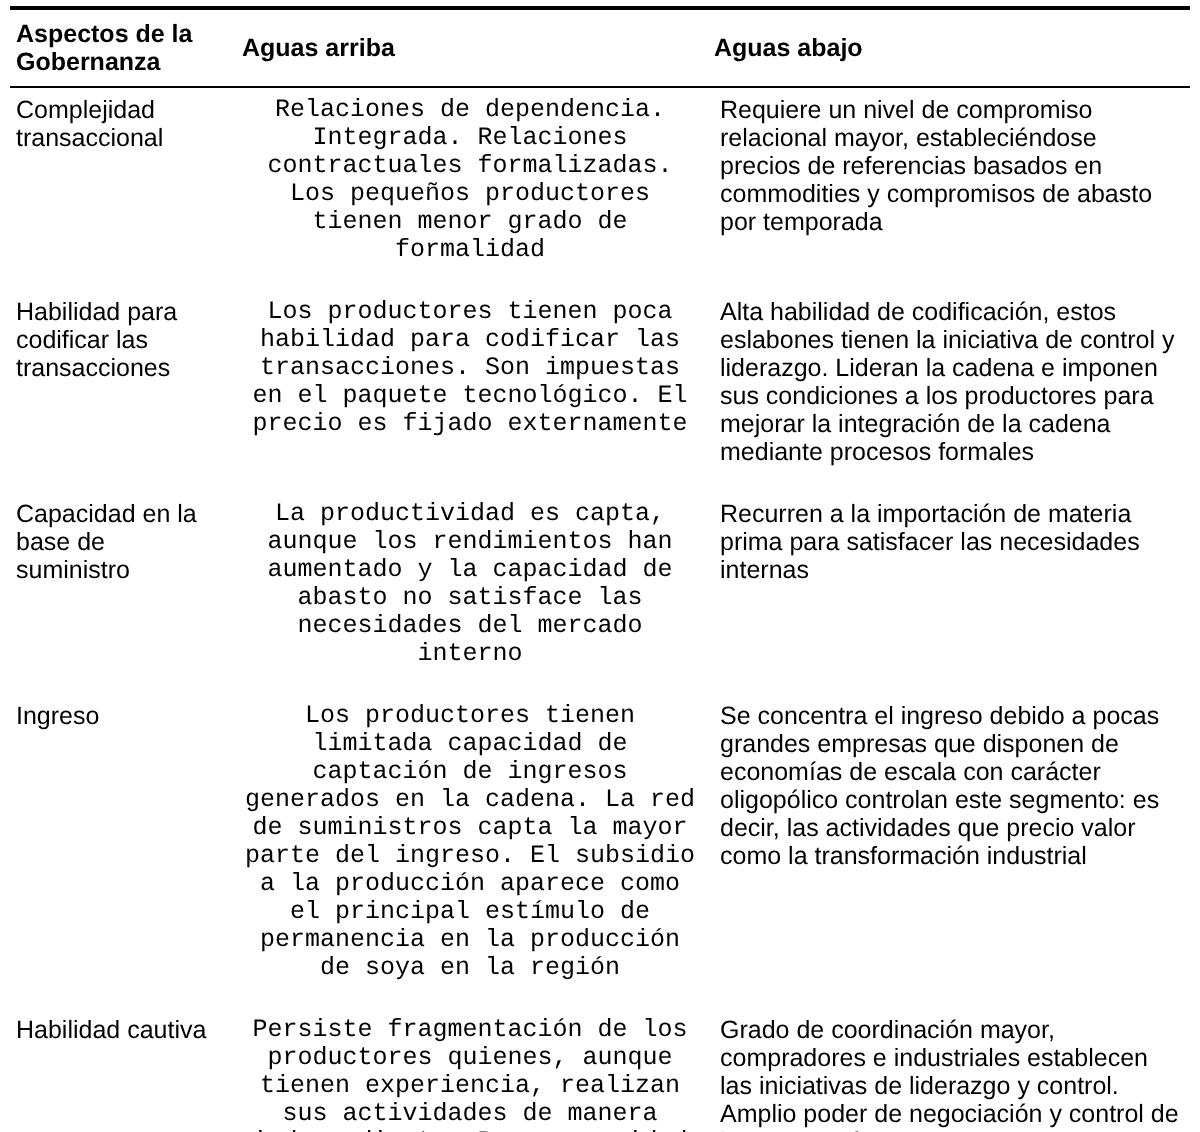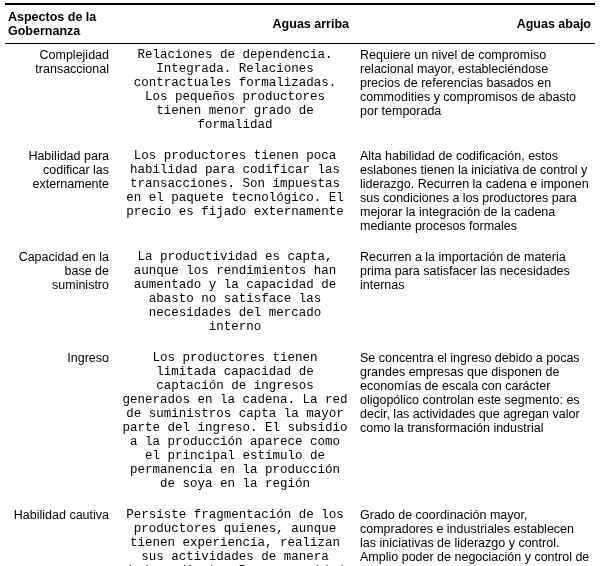--- a/index.html
+++ b/index.html
@@ -36,28 +36,28 @@
     border-bottom: 1px solid #000000;
     padding: 5px 4px;
     vertical-align: middle;
     font-size: 12.5px;
   }
   th.h-aspect {
     text-align: left;
     padding-left: 3px;
   }
   th.h-up, th.h-down {
-    text-align: right;
+    text-align: left;
   }
   tbody td {
     vertical-align: top;
     padding: 4px 4px 13px 4px;
   }
   td.cell-aspect {
-    text-align: right;
+    text-align: left;
     padding-left: 3px;
     padding-right: 8px;
   }
   td.cell-aguas-arriba {
     text-align: center;
     font-family: Liberation Mono, monospace;
   }
   td.cell-aguas-abajo {
     text-align: left;
     padding-left: 7px;
@@ -81,33 +81,33 @@
         <th class="h-down">Aguas abajo</th>
       </tr>
     </thead>
     <tbody>
       <tr>
         <td class="cell-aspect">Complejidad transaccional</td>
         <td class="cell-aguas-arriba">Relaciones de dependencia. Integrada. Relaciones contractuales formalizadas. Los pequeños productores tienen menor grado de formalidad</td>
         <td class="cell-aguas-abajo">Requiere un nivel de compromiso relacional mayor, estableciéndose precios de referencias basados en commodities y compromisos de abasto por temporada</td>
       </tr>
       <tr>
-        <td class="cell-aspect">Habilidad para codificar las externamente</td>
+        <td class="cell-aspect">Habilidad para codificar las transacciones</td>
         <td class="cell-aguas-arriba">Los productores tienen poca habilidad para codificar las transacciones. Son impuestas en el paquete tecnológico. El precio es fijado externamente</td>
-        <td class="cell-aguas-abajo">Alta habilidad de codificación, estos eslabones tienen la iniciativa de control y liderazgo. Recurren la cadena e imponen sus condiciones a los productores para mejorar la integración de la cadena mediante procesos formales</td>
+        <td class="cell-aguas-abajo">Alta habilidad de codificación, estos eslabones tienen la iniciativa de control y liderazgo. Lideran la cadena e imponen sus condiciones a los productores para mejorar la integración de la cadena mediante procesos formales</td>
       </tr>
       <tr>
         <td class="cell-aspect">Capacidad en la base de suministro</td>
         <td class="cell-aguas-arriba">La productividad es capta, aunque los rendimientos han aumentado y la capacidad de abasto no satisface las necesidades del mercado interno</td>
         <td class="cell-aguas-abajo">Recurren a la importación de materia prima para satisfacer las necesidades internas</td>
       </tr>
       <tr>
         <td class="cell-aspect">Ingreso</td>
         <td class="cell-aguas-arriba">Los productores tienen limitada capacidad de captación de ingresos generados en la cadena. La red de suministros capta la mayor parte del ingreso. El subsidio a la producción aparece como el principal estímulo de permanencia en la producción de soya en la región</td>
-        <td class="cell-aguas-abajo">Se concentra el ingreso debido a pocas grandes empresas que disponen de economías de escala con carácter oligopólico controlan este segmento: es decir, las actividades que agregan valor como la transformación industrial</td>
+        <td class="cell-aguas-abajo">Se concentra el ingreso debido a pocas grandes empresas que disponen de economías de escala con carácter oligopólico controlan este segmento: es decir, las actividades que precio valor como la transformación industrial</td>
       </tr>
       <tr>
         <td class="cell-aspect">Habilidad cautiva</td>
         <td class="cell-aguas-arriba">Persiste fragmentación de los productores quienes, aunque tienen experiencia, realizan sus actividades de manera independiente. Poca capacidad de influencia en la distribución de los ingresos</td>
         <td class="cell-aguas-abajo">Grado de coordinación mayor, compradores e industriales establecen las iniciativas de liderazgo y control. Amplio poder de negociación y control de la información</td>
       </tr>
     </tbody>
   </table>
 </div>
 

